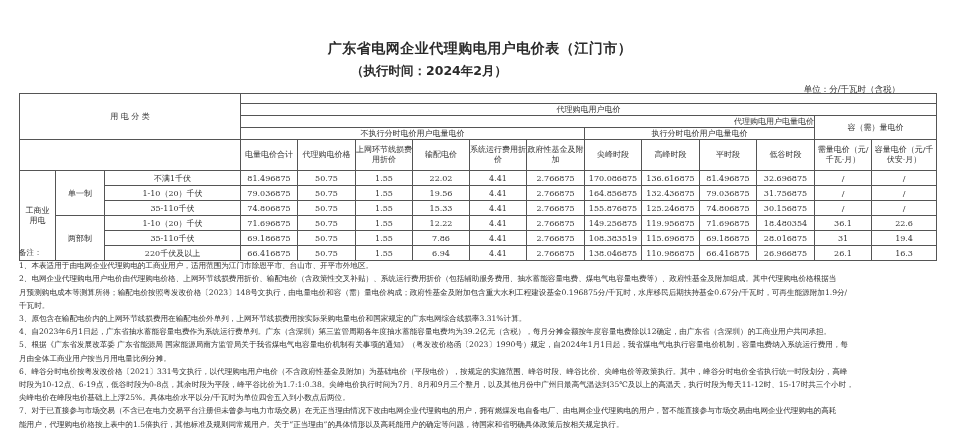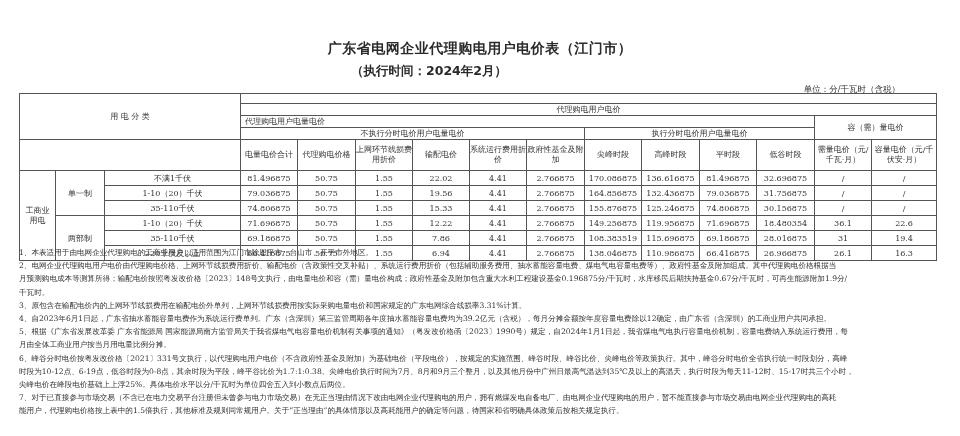--- a/index.html
+++ b/index.html
@@ -45,21 +45,21 @@
   </colgroup>
   <tbody>
       <tr class="h1">
     <td rowspan="4" colspan="3">用 电 分 类</td>
     <td colspan="12"></td>
   </tr>
   <tr class="h2">
     <td colspan="12">代理购电用户电价</td>
   </tr>
   <tr class="h3">
-    <td colspan="10" style="text-align:left;padding-left:4px;">代理购电用户电量电价</td>
+    <td colspan="10" style="text-align:right;padding-left:4px;">代理购电用户电量电价</td>
     <td colspan="2" rowspan="2" style="height:auto;">容（需）量电价</td>
   </tr>
   <tr class="h3b">
     <td colspan="6" style="height:10px;">不执行分时电价用户电量电价</td>
     <td colspan="4" style="height:10px;">执行分时电价用户电量电价</td>
   </tr>
   <tr class="h4">
     <td colspan="3" style="border-top:none;"></td>
     <td class="wrap">电量电价合计</td>
     <td class="wrap">代理购电价格</td>
@@ -165,20 +165,21 @@
     <td>110.986875</td>
     <td>66.416875</td>
     <td>26.966875</td>
     <td>26.1</td>
     <td>16.3</td>
   </tr>
 </tbody>
   </table>
 
 <div class="notes">
+  <p>备注：</p>
   <p>1、本表适用于由电网企业代理购电的工商业用户，适用范围为江门市除恩平市、台山市、开平市外地区。</p>
   <p>2、电网企业代理购电用户电价由代理购电价格、上网环节线损费用折价、输配电价（含政策性交叉补贴）、系统运行费用折价（包括辅助服务费用、抽水蓄能容量电费、煤电气电容量电费等）、政府性基金及附加组成。其中代理购电价格根据当</p>
   <p>月预测购电成本等测算所得；输配电价按照粤发改价格〔2023〕148号文执行，由电量电价和容（需）量电价构成；政府性基金及附加包含重大水利工程建设基金0.196875分/千瓦时，水库移民后期扶持基金0.67分/千瓦时，可再生能源附加1.9分/</p>
   <p>千瓦时。</p>
   <p>3、原包含在输配电价内的上网环节线损费用在输配电价外单列，上网环节线损费用按实际采购电量电价和国家规定的广东电网综合线损率3.31%计算。</p>
   <p>4、自2023年6月1日起，广东省抽水蓄能容量电费作为系统运行费单列。广东（含深圳）第三监管周期各年度抽水蓄能容量电费均为39.2亿元（含税），每月分摊金额按年度容量电费除以12确定，由广东省（含深圳）的工商业用户共同承担。</p>
   <p>5、根据《广东省发展改革委 广东省能源局 国家能源局南方监管局关于我省煤电气电容量电价机制有关事项的通知》（粤发改价格函〔2023〕1990号）规定，自2024年1月1日起，我省煤电气电执行容量电价机制，容量电费纳入系统运行费用，每</p>
   <p>月由全体工商业用户按当月用电量比例分摊。</p>
   <p>6、峰谷分时电价按粤发改价格〔2021〕331号文执行，以代理购电用户电价（不含政府性基金及附加）为基础电价（平段电价），按规定的实施范围、峰谷时段、峰谷比价、尖峰电价等政策执行。其中，峰谷分时电价全省执行统一时段划分，高峰</p>
   <p>时段为10-12点、6-19点，低谷时段为0-8点，其余时段为平段，峰平谷比价为1.7:1:0.38。尖峰电价执行时间为7月、8月和9月三个整月，以及其他月份中广州日最高气温达到35℃及以上的高温天，执行时段为每天11-12时、15-17时共三个小时，</p>

